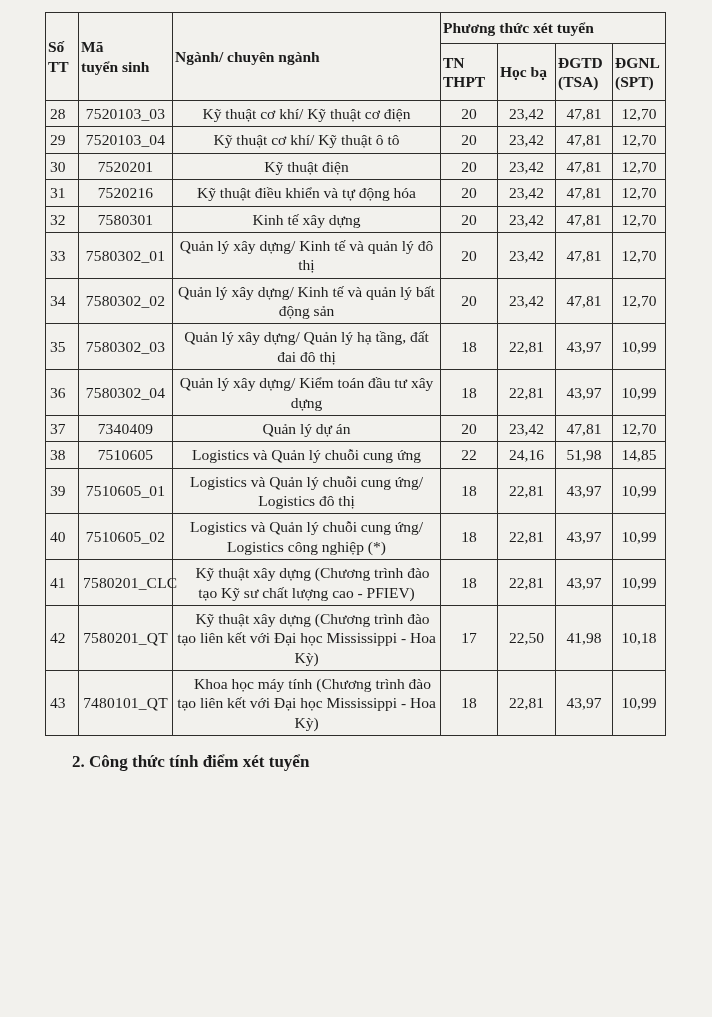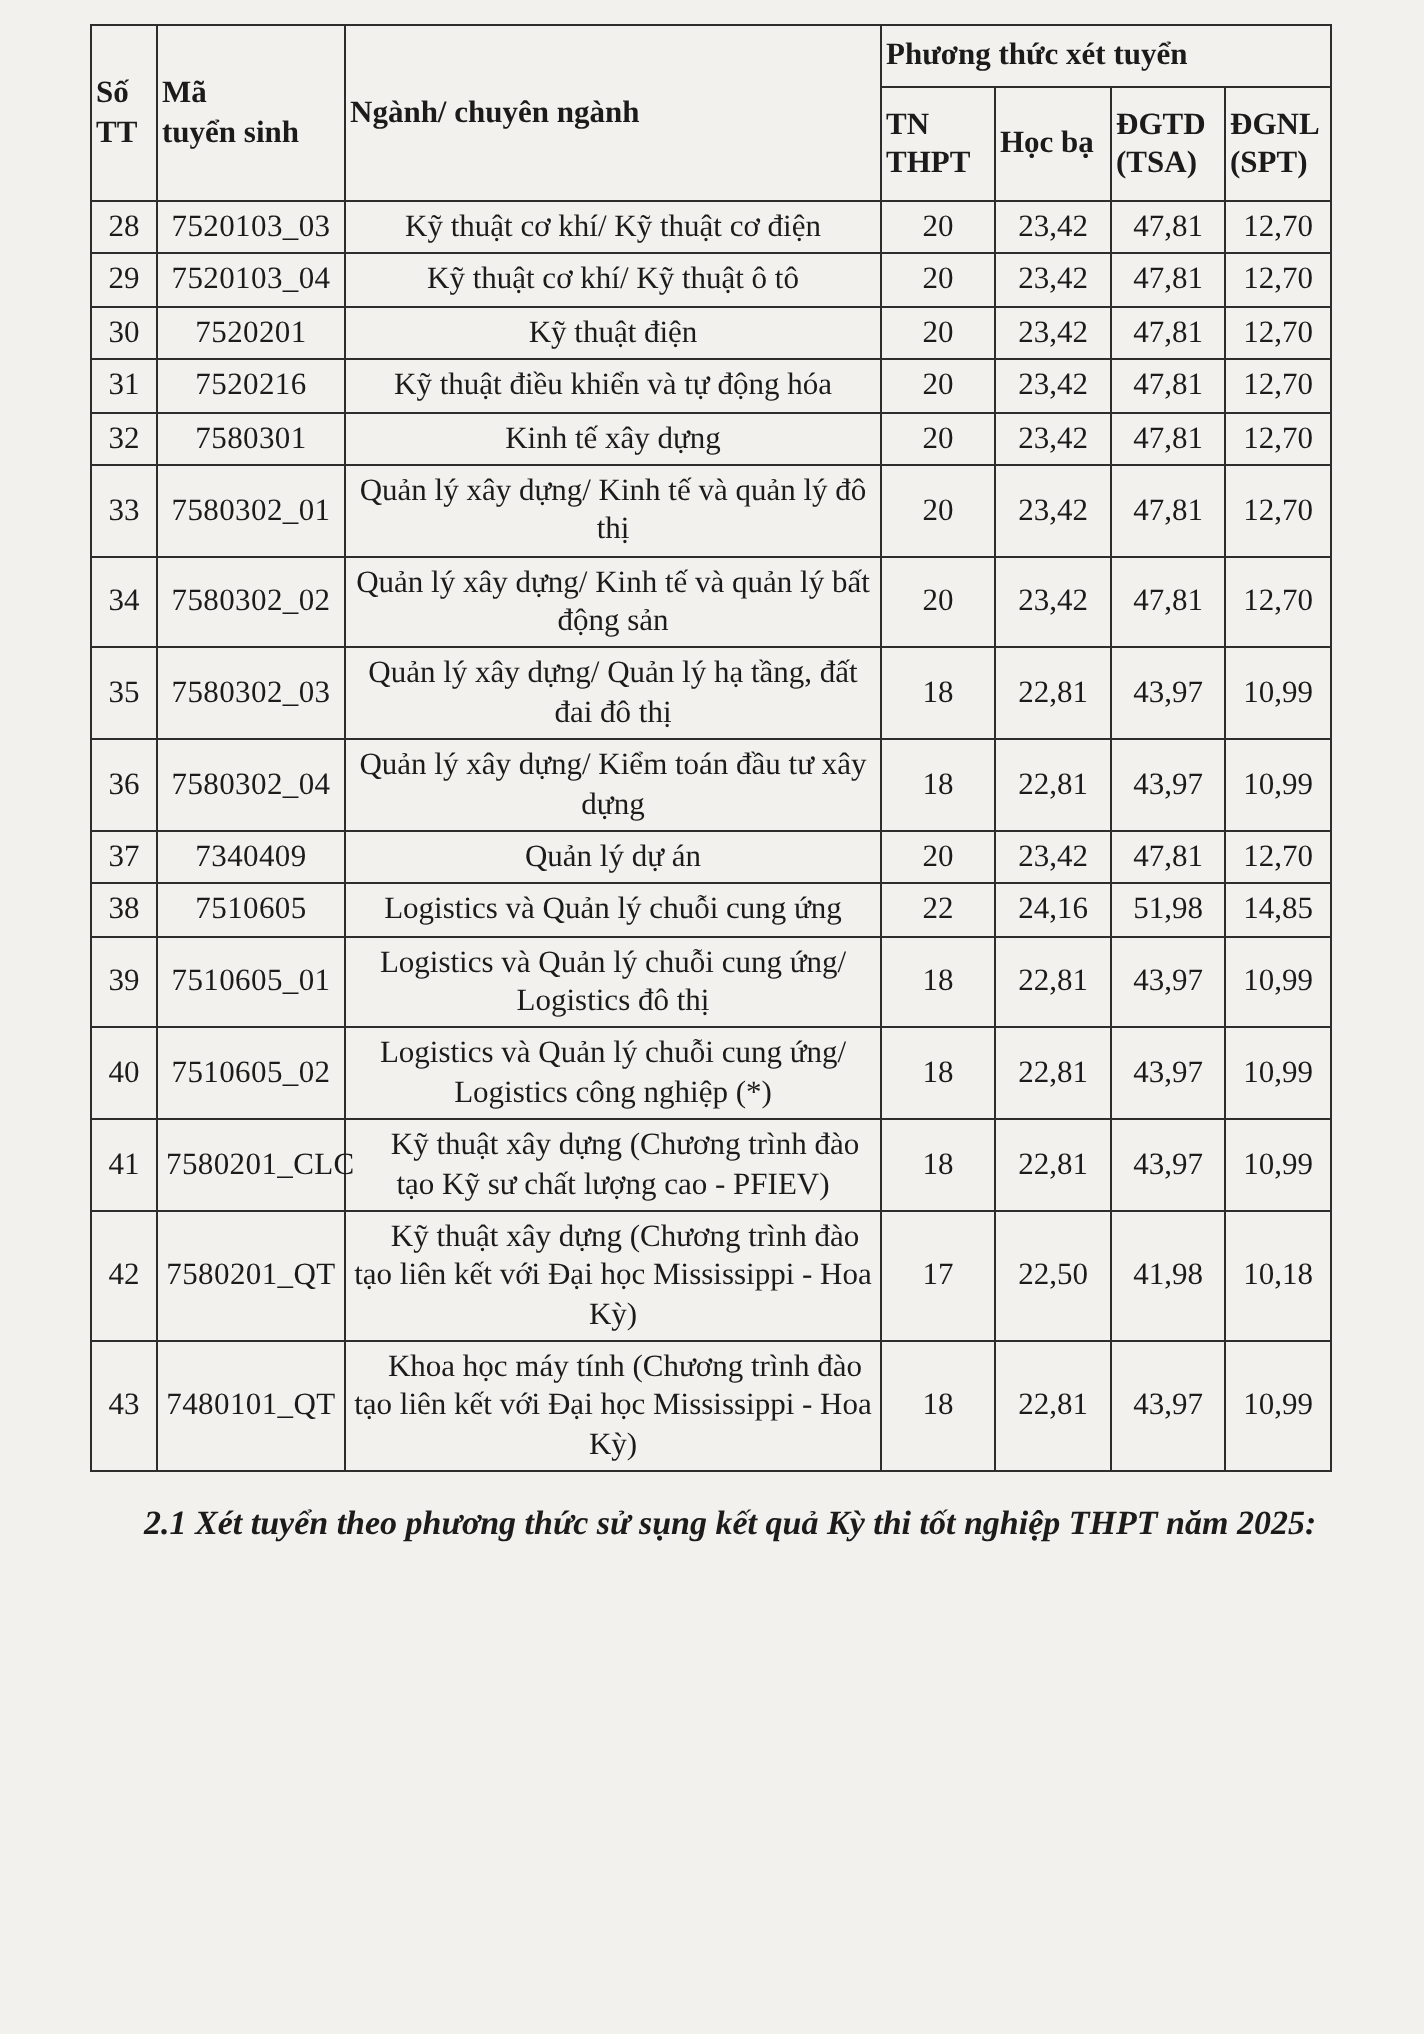--- a/index.html
+++ b/index.html
@@ -25,21 +25,21 @@
     border: 1.4px solid #2e2d2b;
     padding: 3px 4px;
     vertical-align: middle;
     background: transparent;
   }
   table.scores th { font-weight: bold; text-align: left; padding: 4px 2px; }
   th.group-th { height: 22px; }
   tr.subhead th { height: 48px; }
   .hl { display: block; }
 
-  td.c-stt  { text-align: center; }
+  td.c-stt  { }
   td.c-code { text-align: center; letter-spacing: .2px; }
   td.c-major{ text-align: center; padding-left: 5px; padding-right: 3px; }
   td.c-num  { text-align: center; }
 
   
   tbody tr:nth-child(14) td.c-major,
   tbody tr:nth-child(15) td.c-major,
   tbody tr:nth-child(16) td.c-major { text-indent: 12px; }
 
   
@@ -257,16 +257,16 @@
       <td class="c-major">Khoa học máy tính (Chương trình đào tạo liên kết với Đại học Mississippi - Hoa Kỳ)</td>
       <td class="c-num">18</td>
       <td class="c-num">22,81</td>
       <td class="c-num">43,97</td>
       <td class="c-num">10,99</td>
     </tr>
   </tbody>
   </table>
 
   <div class="bodytext">
-    <p class="h21">2.1 Xét tuyển theo phương thức sử sụng kết quả Kỳ thi tốt nghiệp THPT năm 2025:</p>
+    <p class="h2">2. Công thức tính điểm xét tuyển</p>
   </div>
 
 </div>
 
 </body></html>

